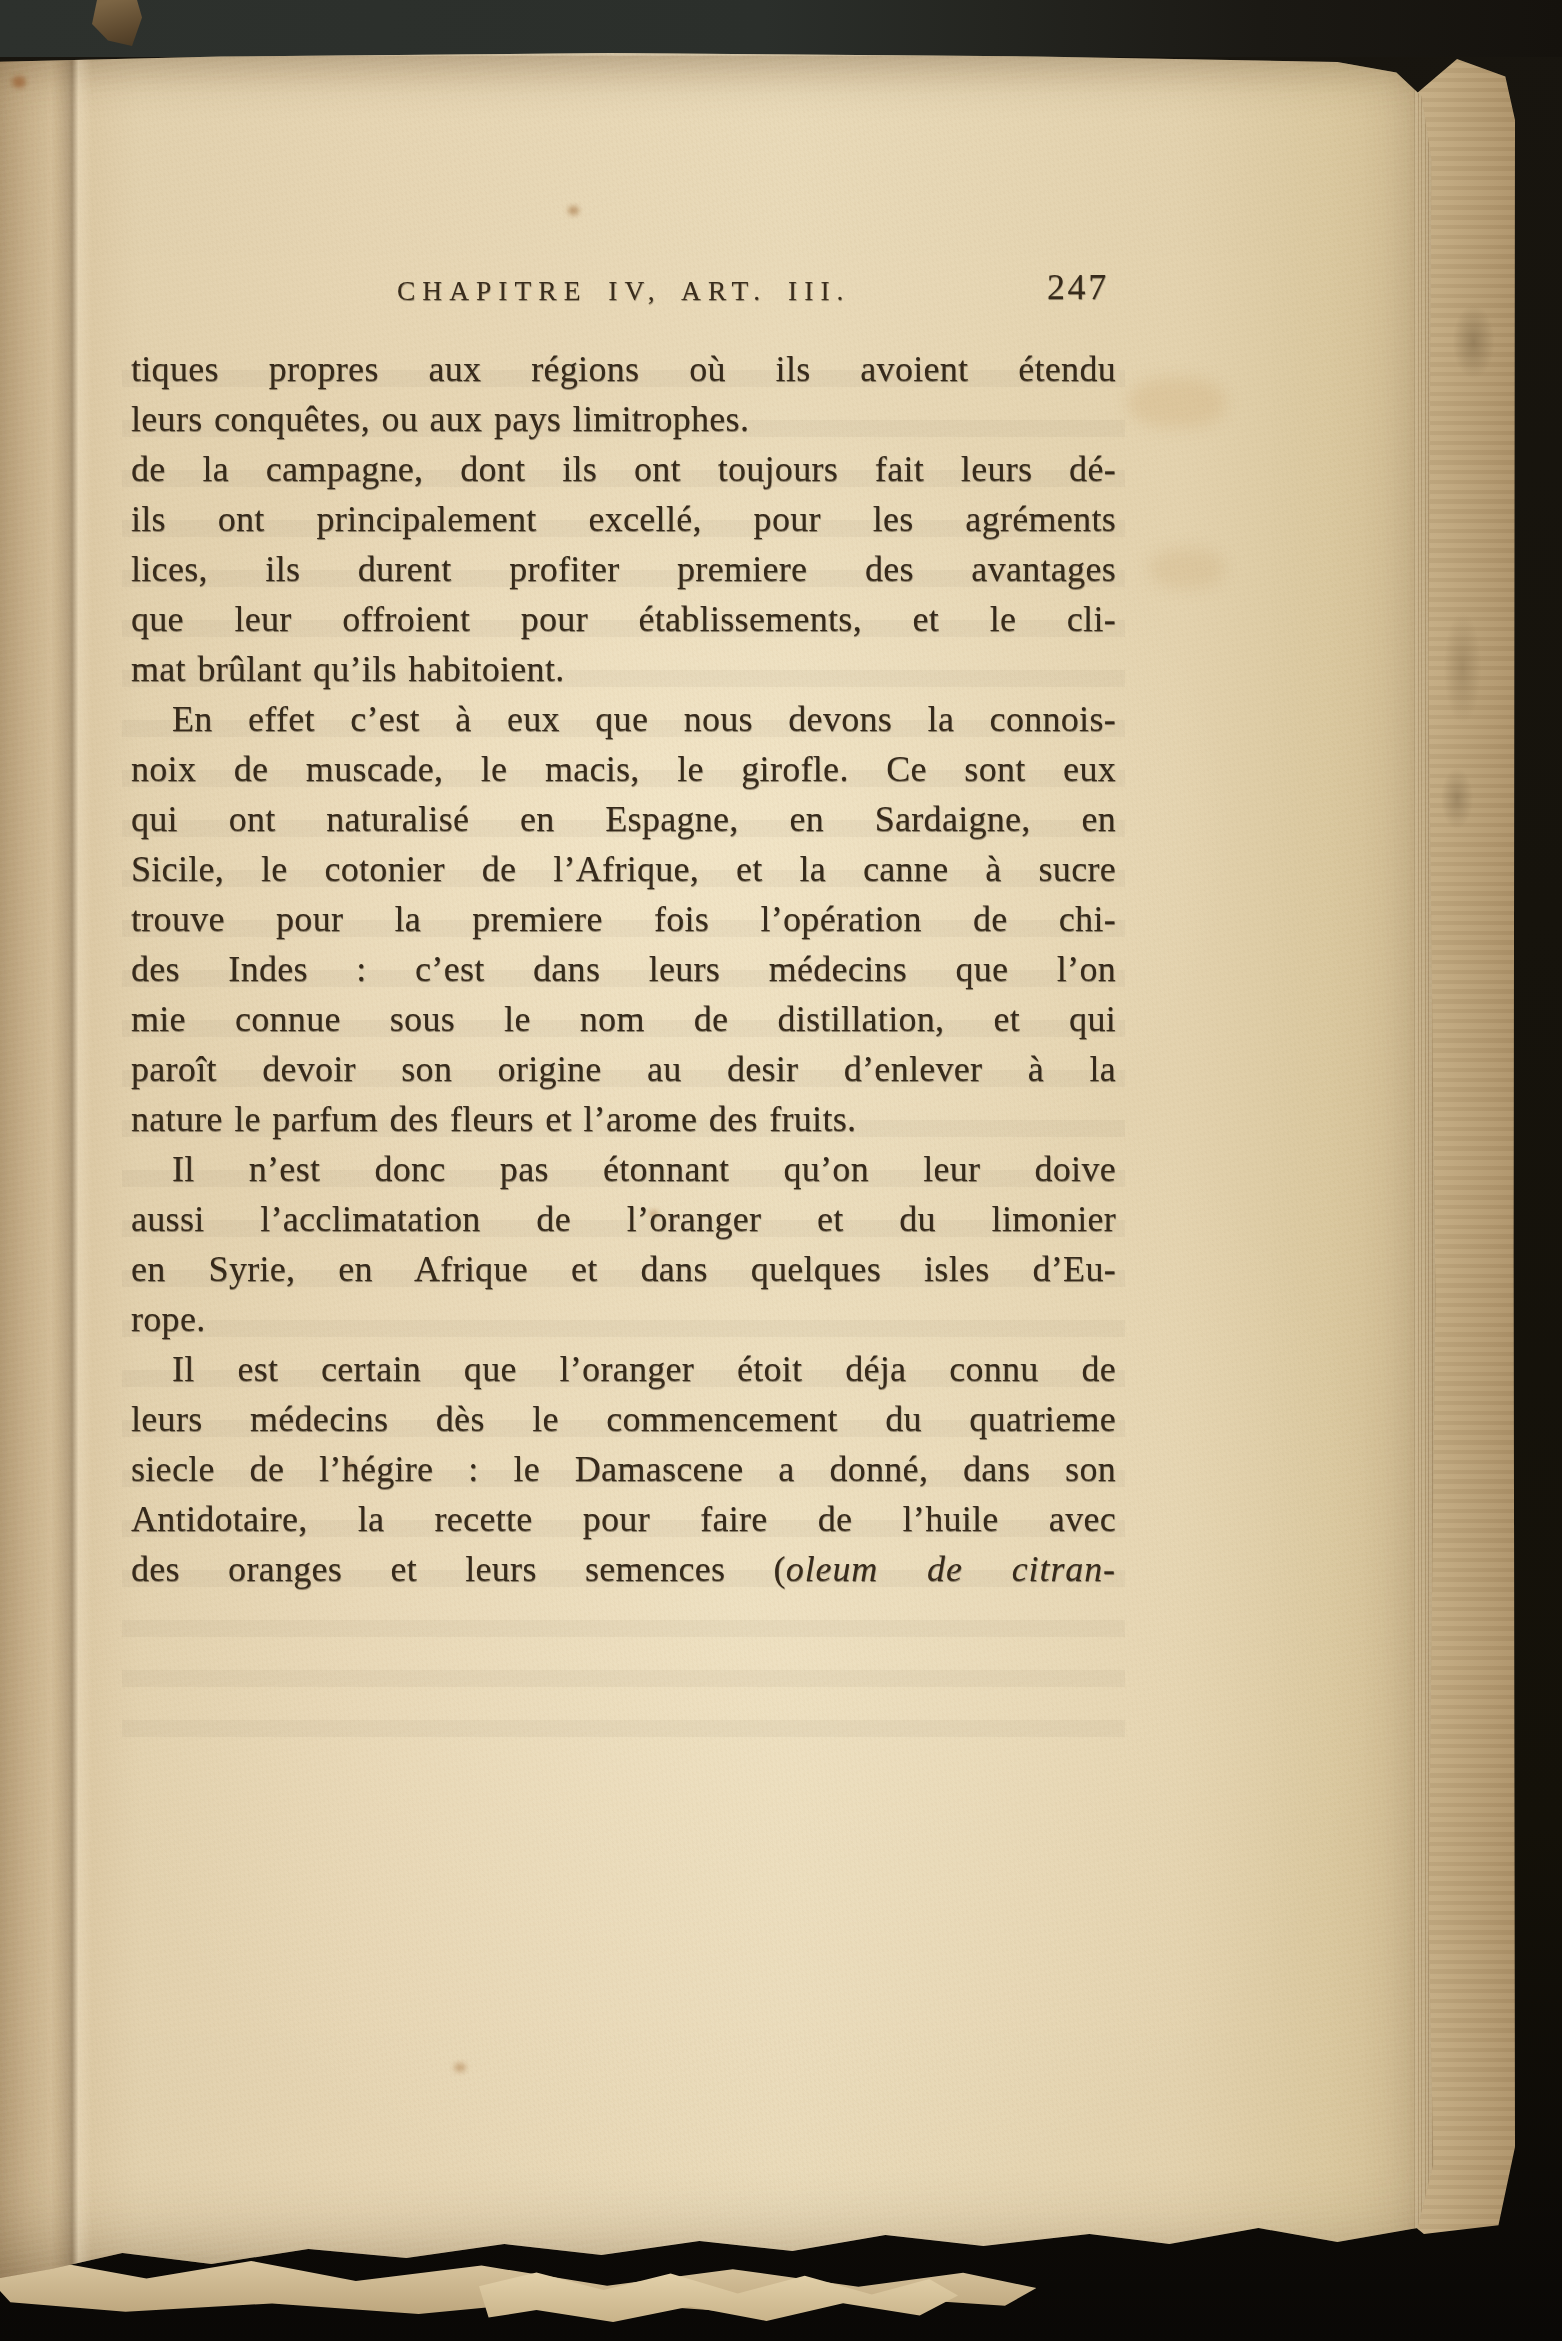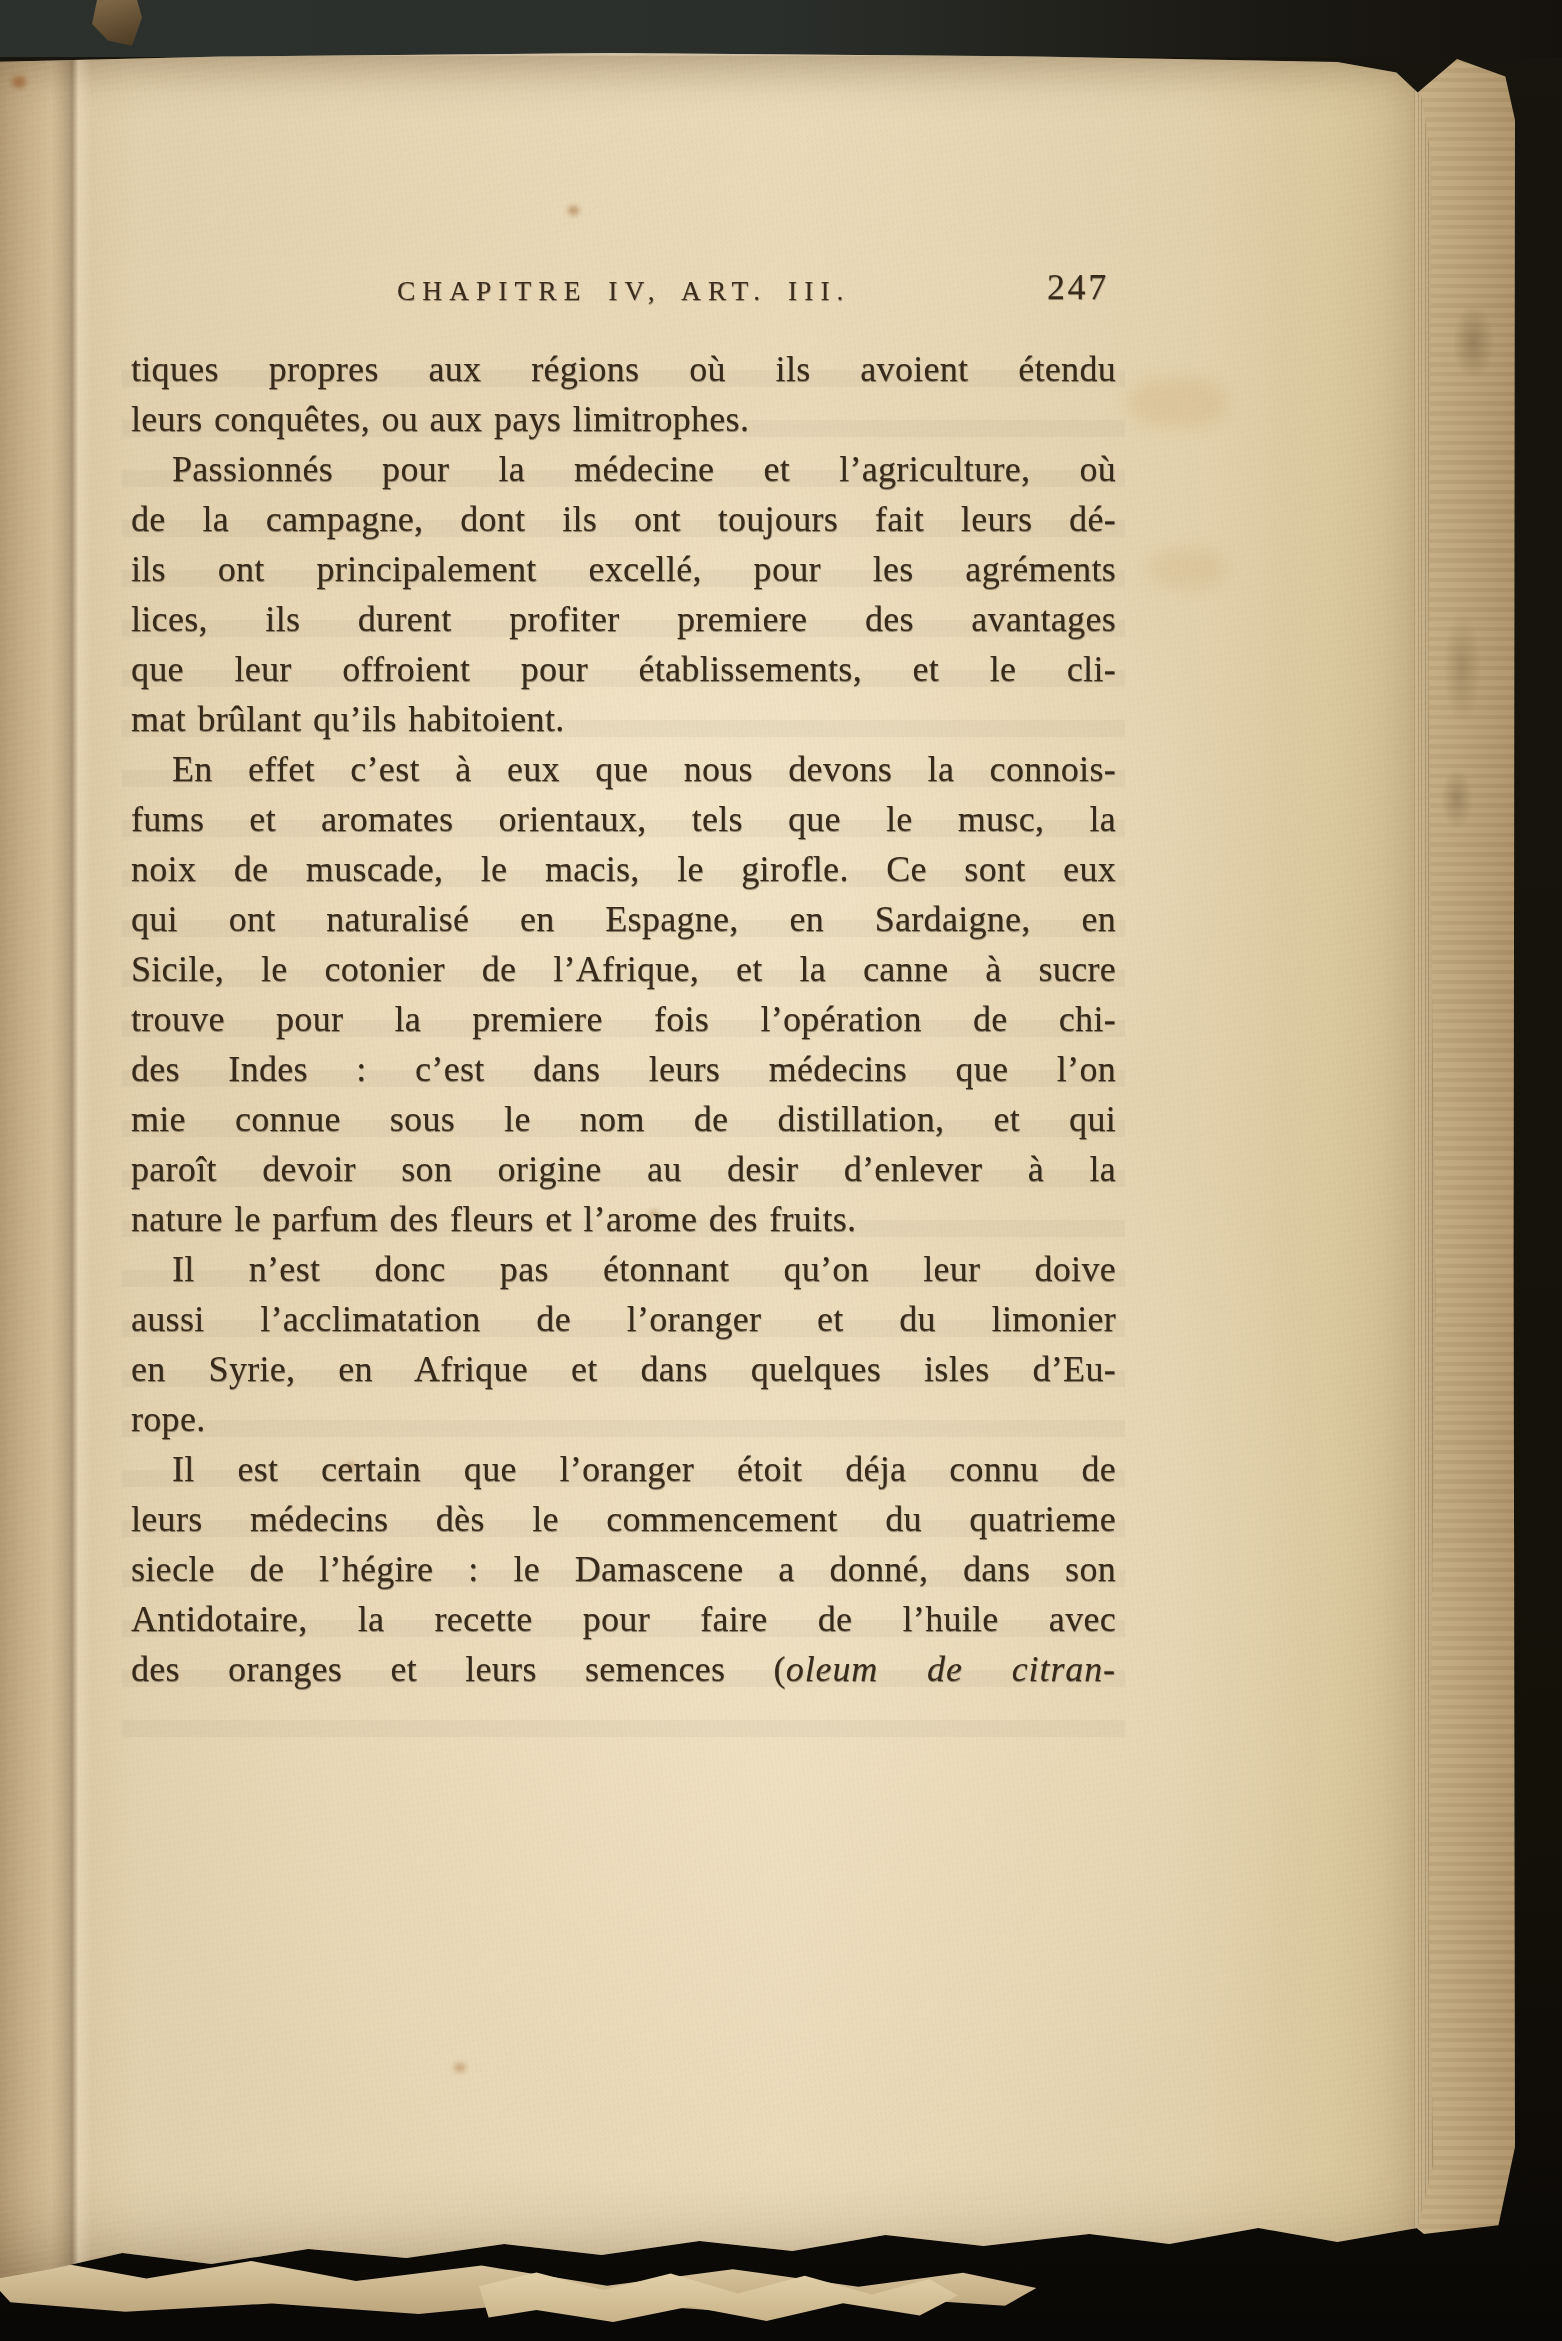--- a/index.html
+++ b/index.html
@@ -105,28 +105,26 @@
   <div class="spot s7"></div>
 
   <div class="content">
     <div class="pg-header">
       <span class="chapter">CHAPITRE IV, ART. III.</span>
       <span class="pagenum">247</span>
     </div>
     <div id="lines">
         <div class="line just"><span>tiques propres aux régions où ils avoient étendu</span></div>
         <div class="line"><span>leurs conquêtes, ou aux pays limitrophes.</span></div>
-        <div class="line indent just"><span>Passionnés pour la médecine et l’agriculture, où</span></div>
         <div class="line just"><span>de la campagne, dont ils ont toujours fait leurs dé-</span></div>
         <div class="line just"><span>ils ont principalement excellé, pour les agréments</span></div>
         <div class="line just"><span>lices, ils durent profiter premiere des avantages</span></div>
         <div class="line just"><span>que leur offroient pour établissements, et le cli-</span></div>
         <div class="line"><span>mat brûlant qu’ils habitoient.</span></div>
         <div class="line indent just"><span>En effet c’est à eux que nous devons la connois-</span></div>
-        <div class="line just"><span>fums et aromates orientaux, tels que le musc, la</span></div>
         <div class="line just"><span>noix de muscade, le macis, le girofle. Ce sont eux</span></div>
         <div class="line just"><span>qui ont naturalisé en Espagne, en Sardaigne, en</span></div>
         <div class="line just"><span>Sicile, le cotonier de l’Afrique, et la canne à sucre</span></div>
         <div class="line just"><span>trouve pour la premiere fois l’opération de chi-</span></div>
         <div class="line just"><span>des Indes : c’est dans leurs médecins que l’on</span></div>
         <div class="line just"><span>mie connue sous le nom de distillation, et qui</span></div>
         <div class="line just"><span>paroît devoir son origine au desir d’enlever à la</span></div>
         <div class="line"><span>nature le parfum des fleurs et l’arome des fruits.</span></div>
         <div class="line indent just"><span>Il n’est donc pas étonnant qu’on leur doive</span></div>
         <div class="line just"><span>aussi l’acclimatation de l’oranger et du limonier</span></div>

